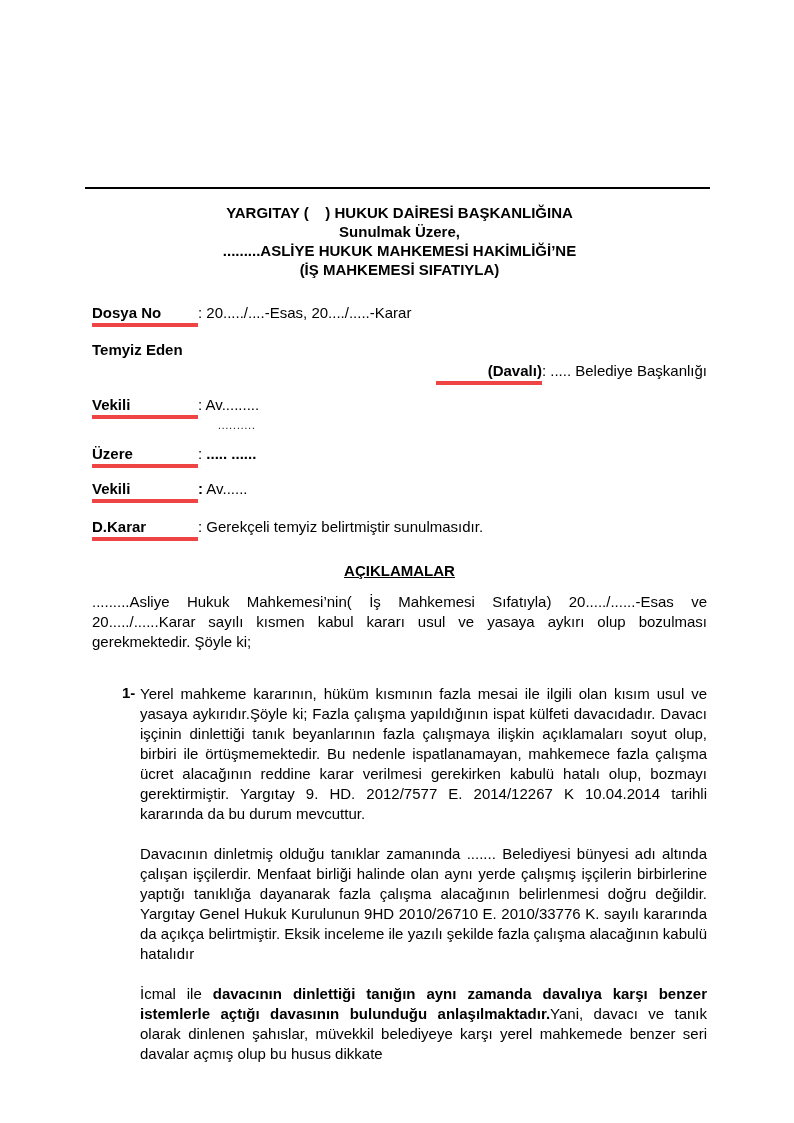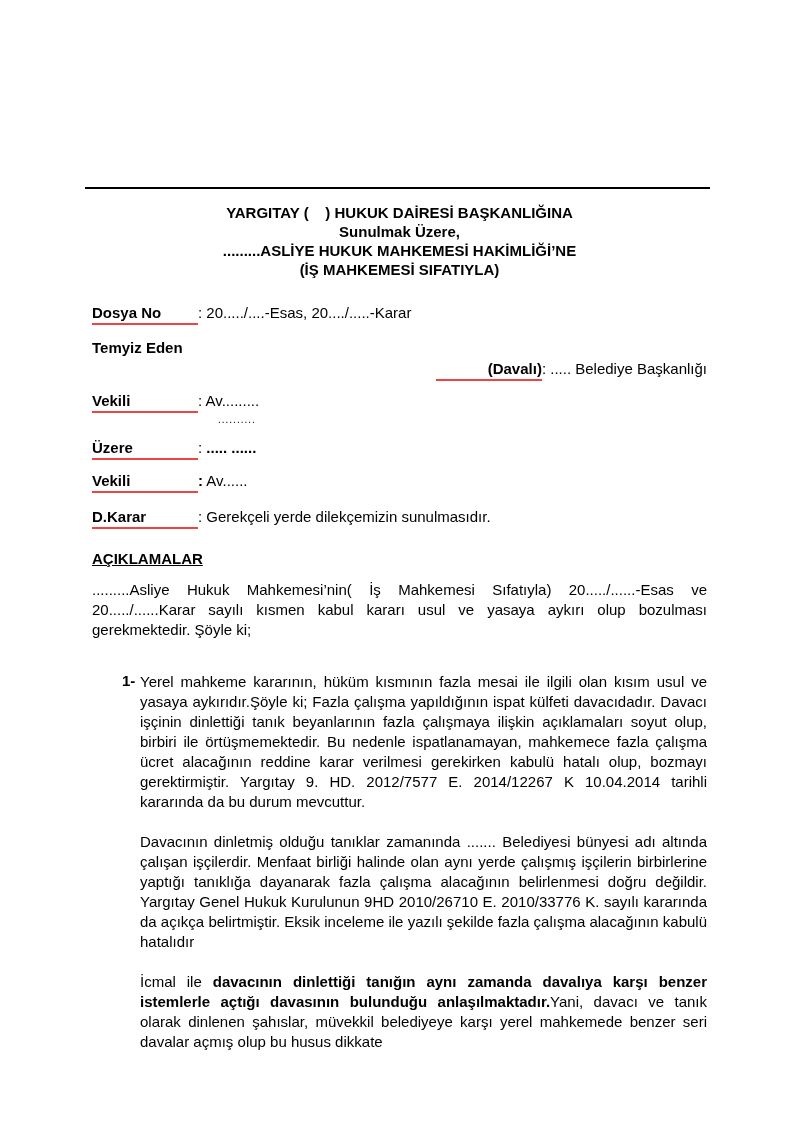--- a/index.html
+++ b/index.html
@@ -32,40 +32,41 @@
     line-height: 19px;
     margin-bottom: 23px;
   }
   .prewrap { white-space: pre-wrap; }
   .fields { }
   .field-row { line-height: 21px; white-space: nowrap; }
   .f-label {
     display: inline-block;
     width: 106px;
     font-weight: bold;
-    border-bottom: 2px solid #ef4444;
+    border-bottom: 4px solid #ef4444;
     padding-bottom: 0px;
     vertical-align: baseline;
   }
   .f-label.no-underline { border-bottom: none; }
   .colon { }
   .colon.bold { font-weight: bold; }
   .f-value { }
   .f-value.bold { font-weight: bold; }
   .sub-value {
     font-size: 10px;
     line-height: 14px;
     margin-left: 126px;
     letter-spacing: 1px;
   }
   .mb12 { margin-bottom: 12px; }
   .mb9  { margin-bottom: 9px; text-align: right; }
   .mb10 { margin-bottom: 10px; }
   .mb13 { margin-bottom: 13px; }
   .section-heading {
+    text-align: center;
     font-weight: bold;
     margin-top: 19px;
     margin-bottom: 11px;
     line-height: 21px;
   }
   .section-heading span { text-decoration: underline; }
   .para {
     text-align: justify;
     line-height: 20px;
     margin: 0 0 20px 0;
@@ -125,21 +126,21 @@
         <span class="f-value bold">..... ......</span>
       </div>
 
       <div class="field-row mb13">
         <span class="f-label">Vekili</span><span class="colon bold">:</span>
         <span class="f-value">Av......</span>
       </div>
 
       <div class="field-row">
         <span class="f-label">D.Karar</span><span class="colon">:</span>
-        <span class="f-value">Gerekçeli yerde dilekçemizin sunulmasıdır.</span>
+        <span class="f-value">Gerekçeli temyiz belirtmiştir sunulmasıdır.</span>
       </div>
 
     </div>
 
     <div class="section-heading">
       <span>AÇIKLAMALAR</span>
     </div>
 
     <p class="para intro">.........Asliye Hukuk Mahkemesi’nin( İş Mahkemesi Sıfatıyla) 20...../......-Esas ve 20...../......Karar sayılı kısmen kabul kararı usul ve yasaya aykırı olup bozulması gerekmektedir. Şöyle ki;</p>
 

